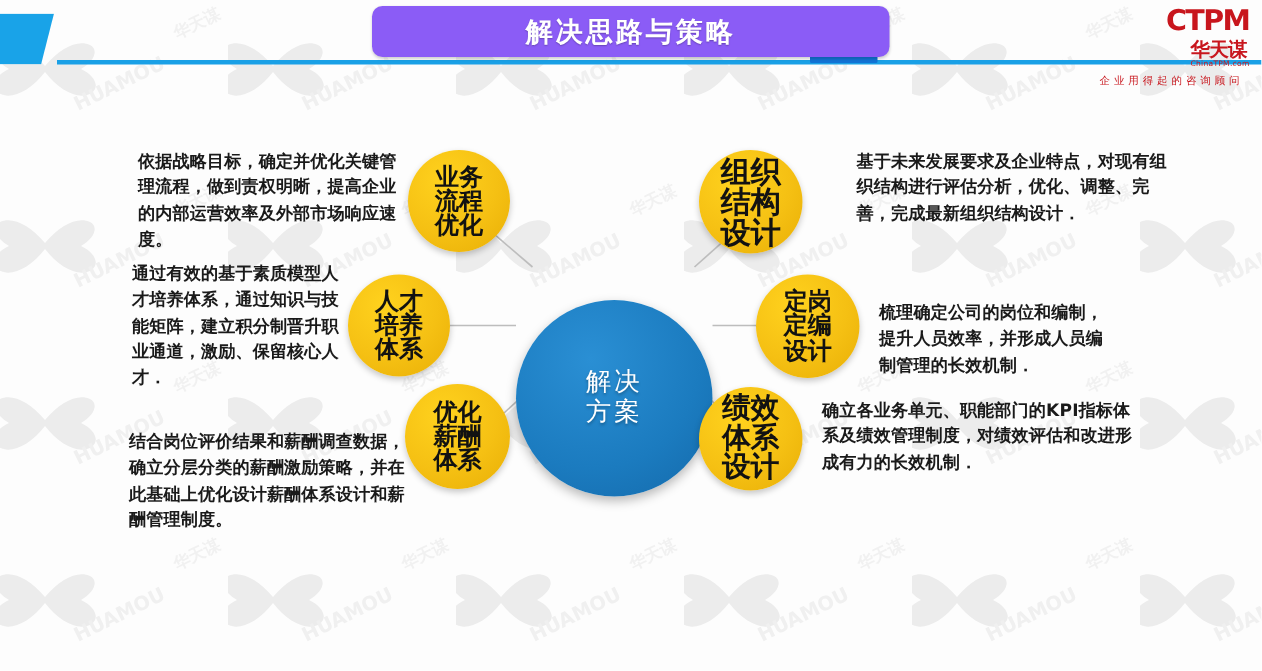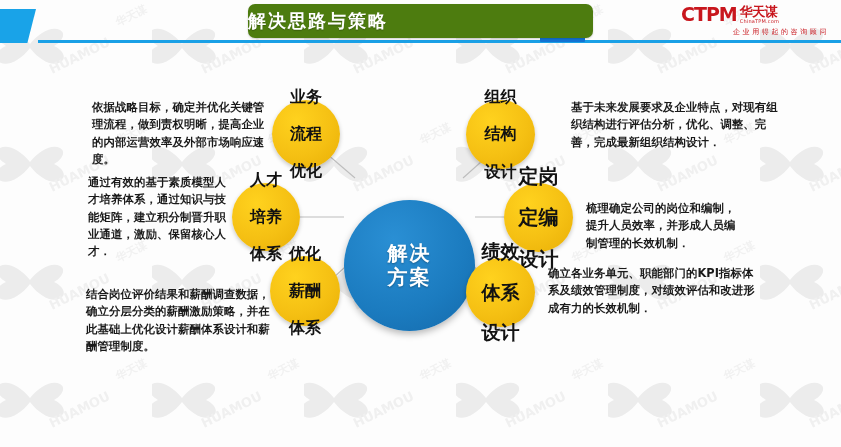--- a/index.html
+++ b/index.html
@@ -26,32 +26,32 @@
   .hdr-rule{
     position:absolute; left:38px; top:40px; width:803px; height:3px;
     background:#1aa0e6;
   }
   .hdr-rule-dark{
     position:absolute; left:540px; top:37px; width:45px; height:5px;
     background:#1273d4; border-radius:1px;
   }
   #title-pill{
     position:absolute; left:248px; top:4px; width:345px; height:34px;
-    background:#4d7c0f; border-radius:7px;
-    display:flex; align-items:center; justify-content:flex-start;
+    background:#8b5cf6; border-radius:7px;
+    display:flex; align-items:center; justify-content:center;
     box-shadow:0 1px 2px rgba(0,0,0,.18);
   }
   #title-pill span{
     color:#fff; font-size:18px; font-weight:bold; letter-spacing:2px;
     text-shadow:0 1px 1px rgba(0,0,0,.25);
   }
 
   
   #logo{ position:absolute; right:8px; top:5px; width:152px; height:36px; }
-  .logo-row{ display:flex; align-items:flex-end; gap:3px; }
+  .logo-row{ display:flex; align-items:flex-end; gap:3px;flex-direction:column; }
   .logo-ctpm{
     font-family:"DejaVu Sans","Liberation Sans",sans-serif;
     font-size:19px; font-weight:bold; color:#c8161d; letter-spacing:-1px;
     line-height:19px;
   }
   .logo-cn{ display:flex; flex-direction:column; align-items:flex-start; }
   .logo-cn-main{
     font-size:13px; font-weight:bold; color:#c8161d; line-height:13px;
     letter-spacing:-.5px;
   }
@@ -65,34 +65,33 @@
   #diagram{ position:absolute; left:0; top:48px; width:841px; height:399px; z-index:3; }
   #connectors{ position:absolute; inset:0; }
 
   .node{
     position:absolute; border-radius:50%;
     background:radial-gradient(circle at 36% 30%, #ffd21e 0%, #f5c013 55%, #e8ae05 100%);
     box-shadow:0 2px 4px rgba(0,0,0,.22);
     display:flex; flex-direction:column; align-items:center; justify-content:center;
     color:#121212; font-weight:bold; line-height:1.02;
     z-index:4;
-    gap:21px;
   }
   .node span{ display:block; white-space:nowrap; }
 
   #node-center{
     position:absolute; left:344px; top:152px; width:131px; height:131px;
     border-radius:50%;
     background:radial-gradient(circle at 38% 30%, #2a8fd4 0%, #1b7bbf 60%, #1469aa 100%);
     box-shadow:0 3px 7px rgba(0,0,0,.28);
     display:flex; flex-direction:column; align-items:center; justify-content:center;
     z-index:4;
   }
   #node-center span{
-    color:#fff; font-size:20px; font-weight:bold; line-height:1.16;
+    color:#fff; font-size:17px; font-weight:normal; line-height:1.16;
     letter-spacing:2px; text-shadow:0 1px 2px rgba(0,0,0,.3);
     display:block; white-space:nowrap;
   }
 
   .desc{
     position:absolute; z-index:4;
     font-size:11.4px; font-weight:bold; color:#1a1a1a;
     line-height:1.52; letter-spacing:.1px;
   }
   .desc.right-al{ }
@@ -171,28 +170,28 @@
   </div>
   <div class="desc right-al" style="left:88px; top:126px; width:138px;">通过有效的基于素质模型人才培养体系，通过知识与技能矩阵，建立积分制晋升职业通道，激励、保留核心人才．</div>
 
   <div class="node" style="left:270px; top:208px; width:70px; height:70px; font-size:16px;">
     <span>优化</span>
     <span>薪酬</span>
     <span>体系</span>
   </div>
   <div class="desc right-al" style="left:86px; top:238px; width:184px;">结合岗位评价结果和薪酬调查数据，确立分层分类的薪酬激励策略，并在此基础上优化设计薪酬体系设计和薪酬管理制度。</div>
 
-  <div class="node" style="left:466px; top:52px; width:69px; height:69px; font-size:16px;">
+  <div class="node" style="left:466px; top:52px; width:69px; height:69px; font-size:20px;">
     <span>组织</span>
     <span>结构</span>
     <span>设计</span>
   </div>
   <div class="desc left-al" style="left:571px; top:51px; width:212px;">基于未来发展要求及企业特点，对现有组织结构进行评估分析，优化、调整、完善，完成最新组织结构设计．</div>
 
-  <div class="node" style="left:504px; top:135px; width:69px; height:69px; font-size:20px;">
+  <div class="node" style="left:504px; top:135px; width:69px; height:69px; font-size:16px;">
     <span>定岗</span>
     <span>定编</span>
     <span>设计</span>
   </div>
   <div class="desc left-al" style="left:586px; top:152px; width:154px;">梳理确定公司的岗位和编制，提升人员效率，并形成人员编制管理的长效机制．</div>
 
   <div class="node" style="left:466px; top:210px; width:69px; height:69px; font-size:19px;">
     <span>绩效</span>
     <span>体系</span>
     <span>设计</span>

